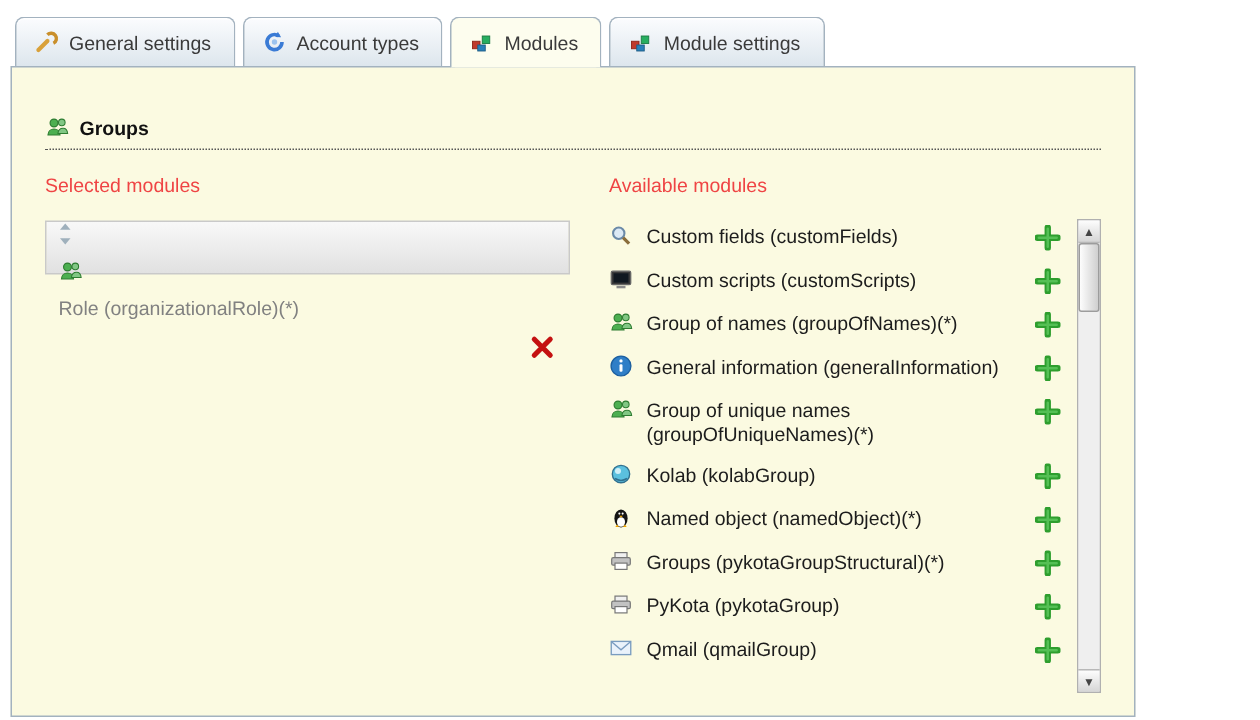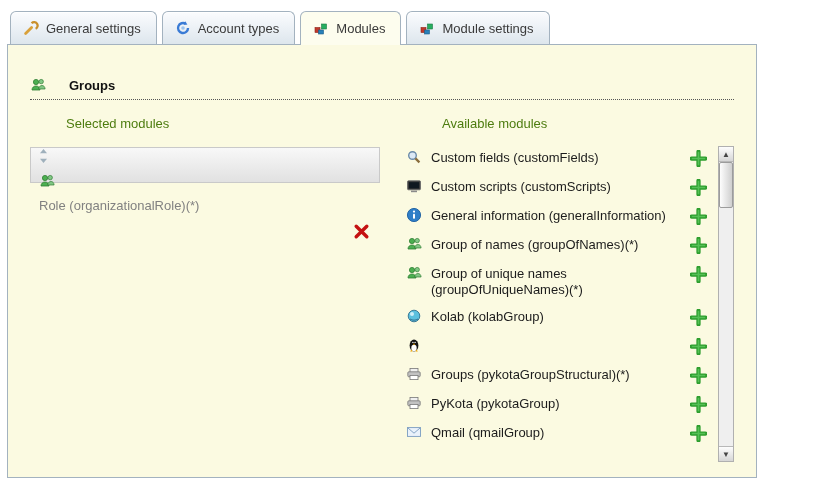--- a/index.html
+++ b/index.html
@@ -33,29 +33,29 @@
 
   
   .panel {
     position: relative; z-index: 1;
     margin: 0 7px; height: 434px;
     background: #fbfae1;
     border: 1px solid #a3b2bf;
     padding: 32px 22px 12px 22px;
   }
   .section-head {
-    display: flex; align-items: center; gap: 23px;
+    display: flex; align-items: center; gap: 7px;
     font-weight: bold; color: #111;
     padding-bottom: 6px; border-bottom: 1px dotted #555;
   }
 
   .columns { display: flex; gap: 26px; margin-top: 16px; }
   .col-left { width: 350px; flex: 0 0 auto; }
   .col-right { flex: 1; position: relative; padding-right: 24px; }
-  .col-heading { color: #4d7c0f; margin-left: 36px; }
+  .col-heading { color: #ef4444; }
 
   
   .selected-item {
     margin-top: 16px; height: 36px;
     display: flex; gap: 9px;
     padding: 0 8px 0 8px;
     background: linear-gradient(#f8f8f8, #e1e1e1);
     border: 1px solid #c9c9c9;
     cursor: move;
     flex-direction: column;
@@ -226,44 +226,44 @@
               <svg viewBox="0 0 16 16">
                   <path d="M8 1.6 V14.4 M1.6 8 H14.4" stroke="#2e9e2e" stroke-width="4" stroke-linecap="round"></path>
                   <path d="M8 2.4 V13.6 M2.4 8 H13.6" stroke="#55c055" stroke-width="1.6" stroke-linecap="round"></path>
                 </svg>
             </button>
           </div>
 
           <div class="mod-row">
             <span class="icon16">
               <svg viewBox="0 0 16 16">
-                  <circle cx="8" cy="8" r="6.6" fill="#2f7ec7" stroke="#1c5fa0" stroke-width="0.9"></circle>
-                  <rect x="7" y="6.8" width="2" height="5" rx="0.8" fill="#fff"></rect>
-                  <circle cx="8" cy="4.6" r="1.1" fill="#fff"></circle>
-                </svg>
-            </span>
-            <span class="mod-label">General information (generalInformation)</span>
-            <button class="icon-btn add-btn">
-              <svg viewBox="0 0 16 16">
-                  <path d="M8 1.6 V14.4 M1.6 8 H14.4" stroke="#2e9e2e" stroke-width="4" stroke-linecap="round"></path>
-                  <path d="M8 2.4 V13.6 M2.4 8 H13.6" stroke="#55c055" stroke-width="1.6" stroke-linecap="round"></path>
-                </svg>
-            </button>
-          </div>
-
-          <div class="mod-row">
-            <span class="icon16">
-              <svg viewBox="0 0 16 16">
                   <circle cx="6" cy="5" r="2.6" fill="#4caf50" stroke="#2e7d32" stroke-width="0.8"></circle>
                   <path d="M2 13c0-2.5 1.8-4 4-4s4 1.5 4 4z" fill="#4caf50" stroke="#2e7d32" stroke-width="0.8"></path>
                   <circle cx="11.2" cy="4.6" r="2.2" fill="#81c784" stroke="#2e7d32" stroke-width="0.7"></circle>
                   <path d="M8.6 12c.2-2.2 1.6-3.5 3.5-3.5 1.6 0 2.8 1.2 3 3.5z" fill="#81c784" stroke="#2e7d32" stroke-width="0.7"></path>
                 </svg>
             </span>
             <span class="mod-label">Group of names (groupOfNames)(*)</span>
+            <button class="icon-btn add-btn">
+              <svg viewBox="0 0 16 16">
+                  <path d="M8 1.6 V14.4 M1.6 8 H14.4" stroke="#2e9e2e" stroke-width="4" stroke-linecap="round"></path>
+                  <path d="M8 2.4 V13.6 M2.4 8 H13.6" stroke="#55c055" stroke-width="1.6" stroke-linecap="round"></path>
+                </svg>
+            </button>
+          </div>
+
+          <div class="mod-row">
+            <span class="icon16">
+              <svg viewBox="0 0 16 16">
+                  <circle cx="8" cy="8" r="6.6" fill="#2f7ec7" stroke="#1c5fa0" stroke-width="0.9"></circle>
+                  <rect x="7" y="6.8" width="2" height="5" rx="0.8" fill="#fff"></rect>
+                  <circle cx="8" cy="4.6" r="1.1" fill="#fff"></circle>
+                </svg>
+            </span>
+            <span class="mod-label">General information (generalInformation)</span>
             <button class="icon-btn add-btn">
               <svg viewBox="0 0 16 16">
                   <path d="M8 1.6 V14.4 M1.6 8 H14.4" stroke="#2e9e2e" stroke-width="4" stroke-linecap="round"></path>
                   <path d="M8 2.4 V13.6 M2.4 8 H13.6" stroke="#55c055" stroke-width="1.6" stroke-linecap="round"></path>
                 </svg>
             </button>
           </div>
 
           <div class="mod-row">
             <span class="icon16">
@@ -305,20 +305,21 @@
               <svg viewBox="0 0 16 16">
                   <ellipse cx="8" cy="8.6" rx="4.4" ry="6" fill="#141414"></ellipse>
                   <ellipse cx="8" cy="11" rx="2.7" ry="3.2" fill="#fff"></ellipse>
                   <circle cx="6.9" cy="5.4" r="0.7" fill="#fff"></circle>
                   <circle cx="9.1" cy="5.4" r="0.7" fill="#fff"></circle>
                   <path d="M6.8 6.8 H9.2 L8 8.2 Z" fill="#f0a500"></path>
                   <path d="M4.2 14.4 H6.6 L5.4 12.6 Z" fill="#f0a500"></path>
                   <path d="M9.4 14.4 H11.8 L10.6 12.6 Z" fill="#f0a500"></path>
                 </svg>
             </span>
+            <span class="mod-label">Named object (namedObject)(*)</span>
             <button class="icon-btn add-btn">
               <svg viewBox="0 0 16 16">
                   <path d="M8 1.6 V14.4 M1.6 8 H14.4" stroke="#2e9e2e" stroke-width="4" stroke-linecap="round"></path>
                   <path d="M8 2.4 V13.6 M2.4 8 H13.6" stroke="#55c055" stroke-width="1.6" stroke-linecap="round"></path>
                 </svg>
             </button>
           </div>
 
           <div class="mod-row">
             <span class="icon16">

